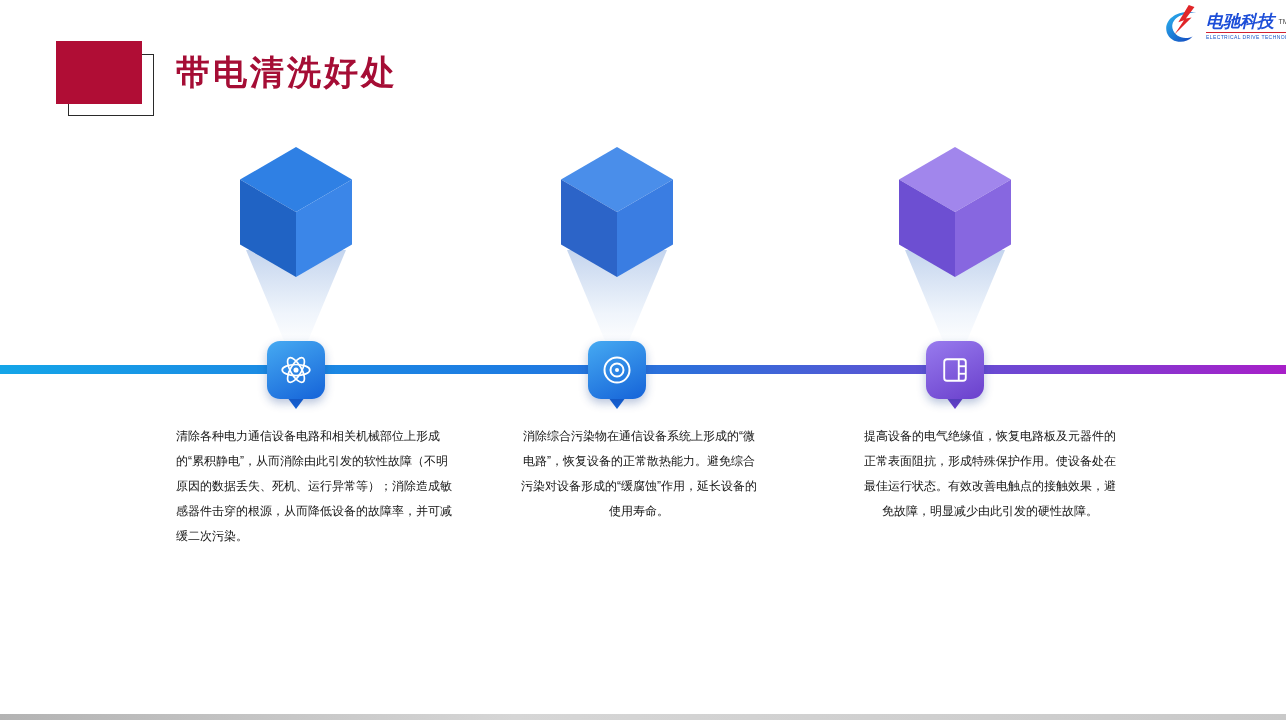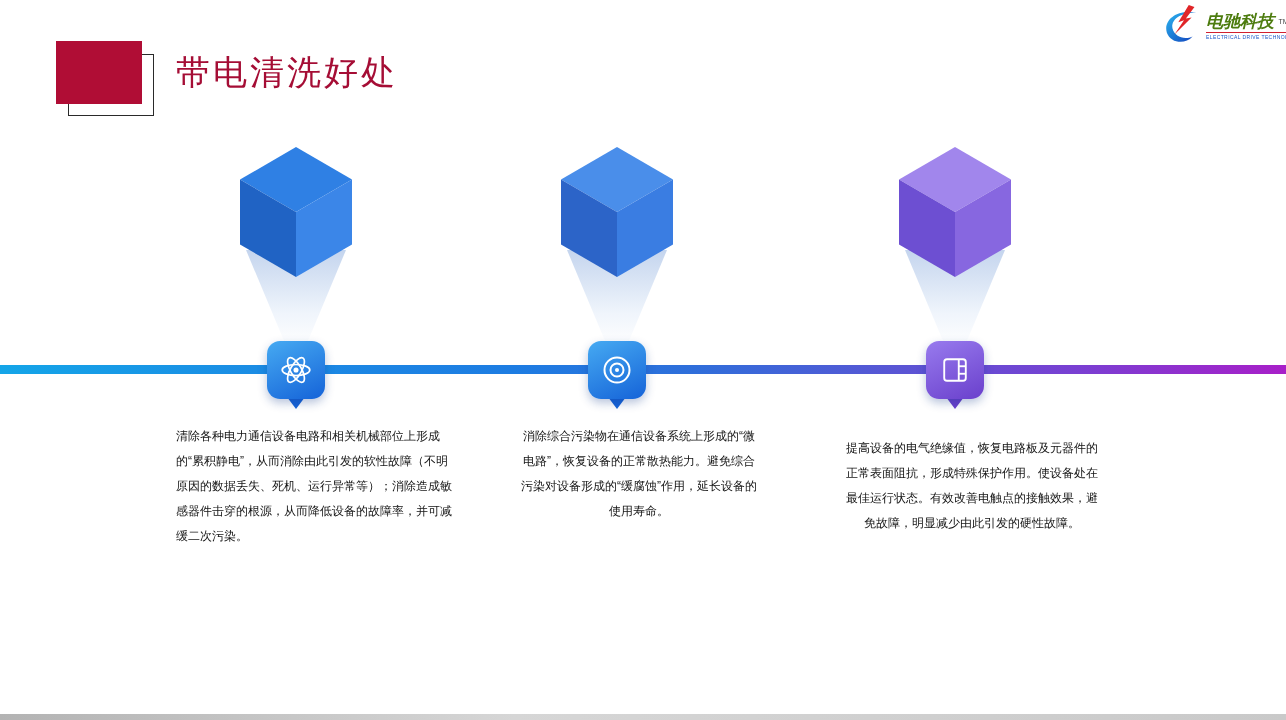--- a/index.html
+++ b/index.html
@@ -15,30 +15,30 @@
   .title-outline{
     position:absolute; left:68px; top:54px; width:86px; height:62px;
     border:1px solid #2a2a2a; background:#ffffff; z-index:1;
   }
   .title-square{
     position:absolute; left:56px; top:41px; width:86px; height:63px;
     background:#b00d35; z-index:2;
   }
   .page-title{
     position:absolute; left:176px; top:50px; z-index:2;
-    font-size:34px; font-weight:normal; letter-spacing:3px; color:#a50d35;
+    font-size:34px; font-weight:bold; letter-spacing:3px; color:#a50d35;
   }
 
   
   .logo{
     position:absolute; left:1164px; top:4px; z-index:3;
     display:flex; align-items:center; gap:2px;
   }
   .brand-row{ line-height:18px; white-space:nowrap; }
-  .brand{ font-size:17px; font-weight:bold; font-style:italic; color:#4d7c0f; }
+  .brand{ font-size:17px; font-weight:bold; font-style:italic; color:#1d4ed8; }
   .tm{ font-size:7px; color:#444; vertical-align:top; }
   .caption{
     font-size:5px; color:#1a57c8; letter-spacing:.4px; white-space:nowrap;
     border-top:1px solid #d02030; padding-top:1px; margin-top:1px;
   }
 
   
   .divider{
     position:absolute; left:0; top:365px; width:1286px; height:9px; z-index:2;
     background:linear-gradient(90deg,
@@ -74,21 +74,21 @@
   .tail.purple{ border-top:12px solid #6a40cc; }
   .tail.c1{ left:287px; } .tail.c2{ left:608px; } .tail.c3{ left:946px; }
 
   .desc{
     position:absolute; top:424px; z-index:2;
     font-size:12px; line-height:25px; font-weight:400; color:#141414;
     text-align:left;
   }
   .desc.c1{ left:176px; width:276px; }
   .desc.c2{ left:518px; width:242px;text-align:center; }
-  .desc.c3{ left:843px; width:258px; text-align:center;margin-top:12px; }
+  .desc.c3{ left:861px; width:258px; text-align:center; }
 
   .bottom-edge{
     position:absolute; left:0; bottom:0; width:1286px; height:6px; z-index:5;
     background:linear-gradient(90deg,#b3b3b3,#d6d6d6 40%,#c9c9c9);
   }
 </style>
 </head>
 <body>
 
 <div class="slide">

